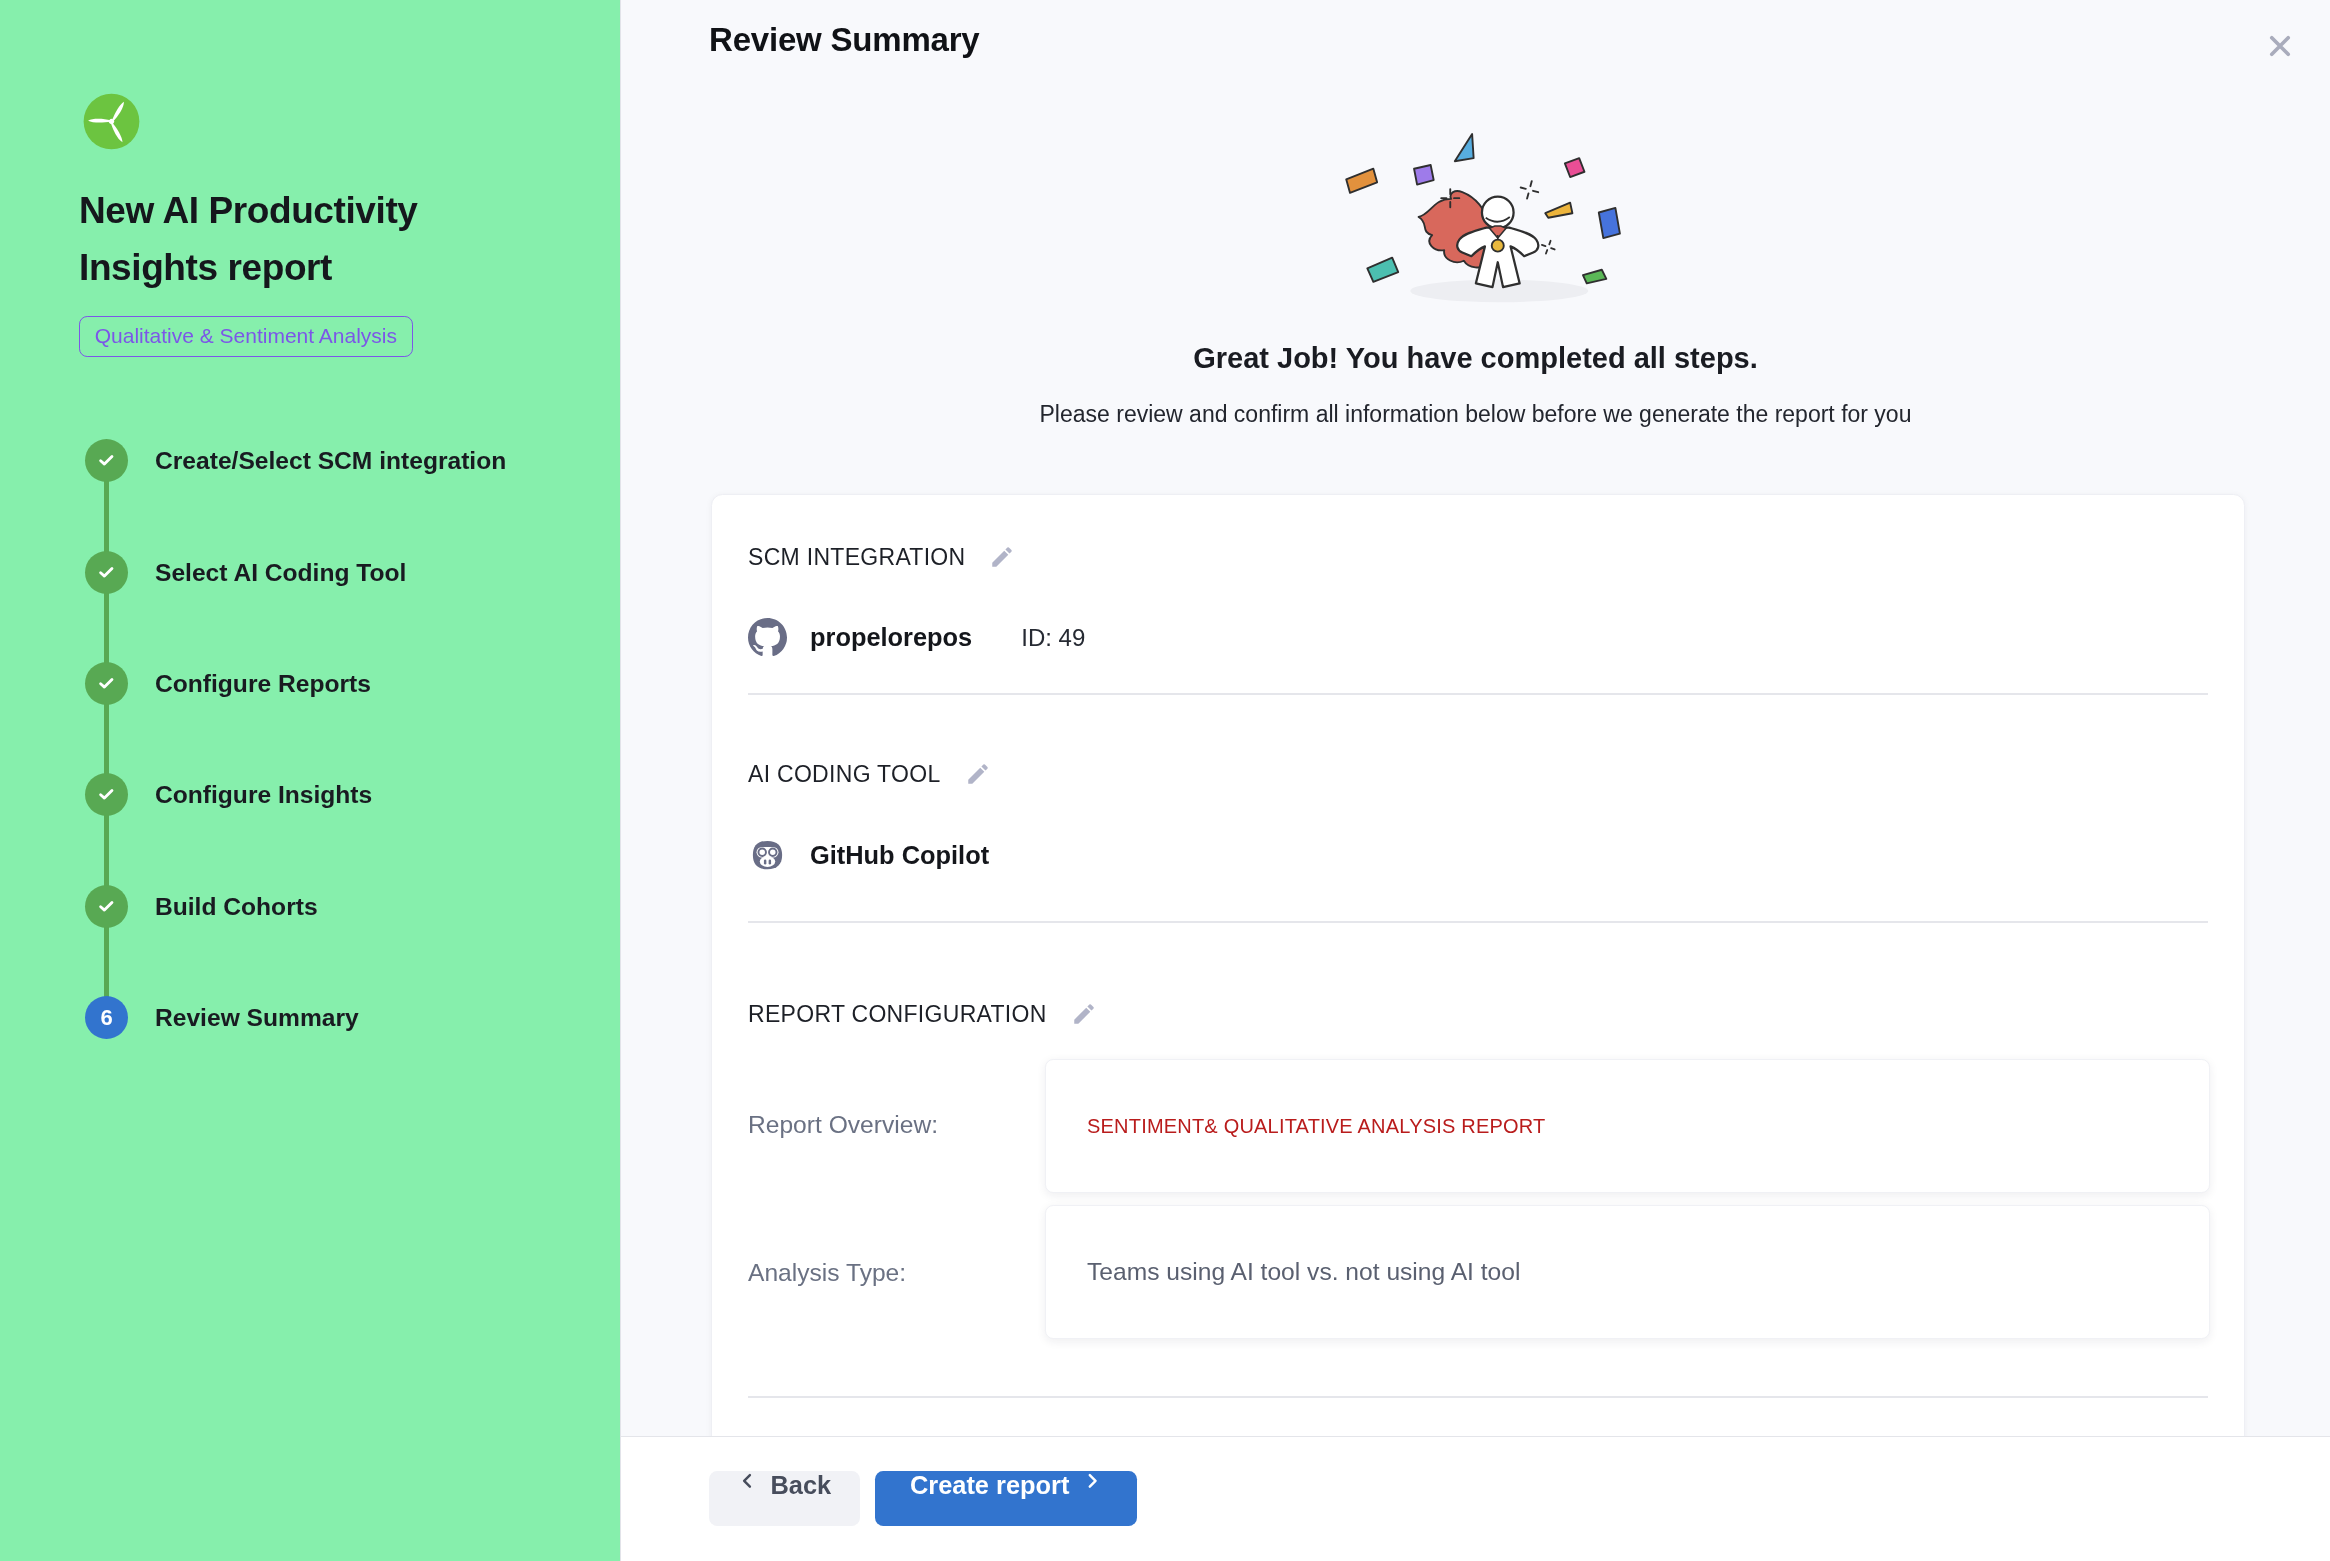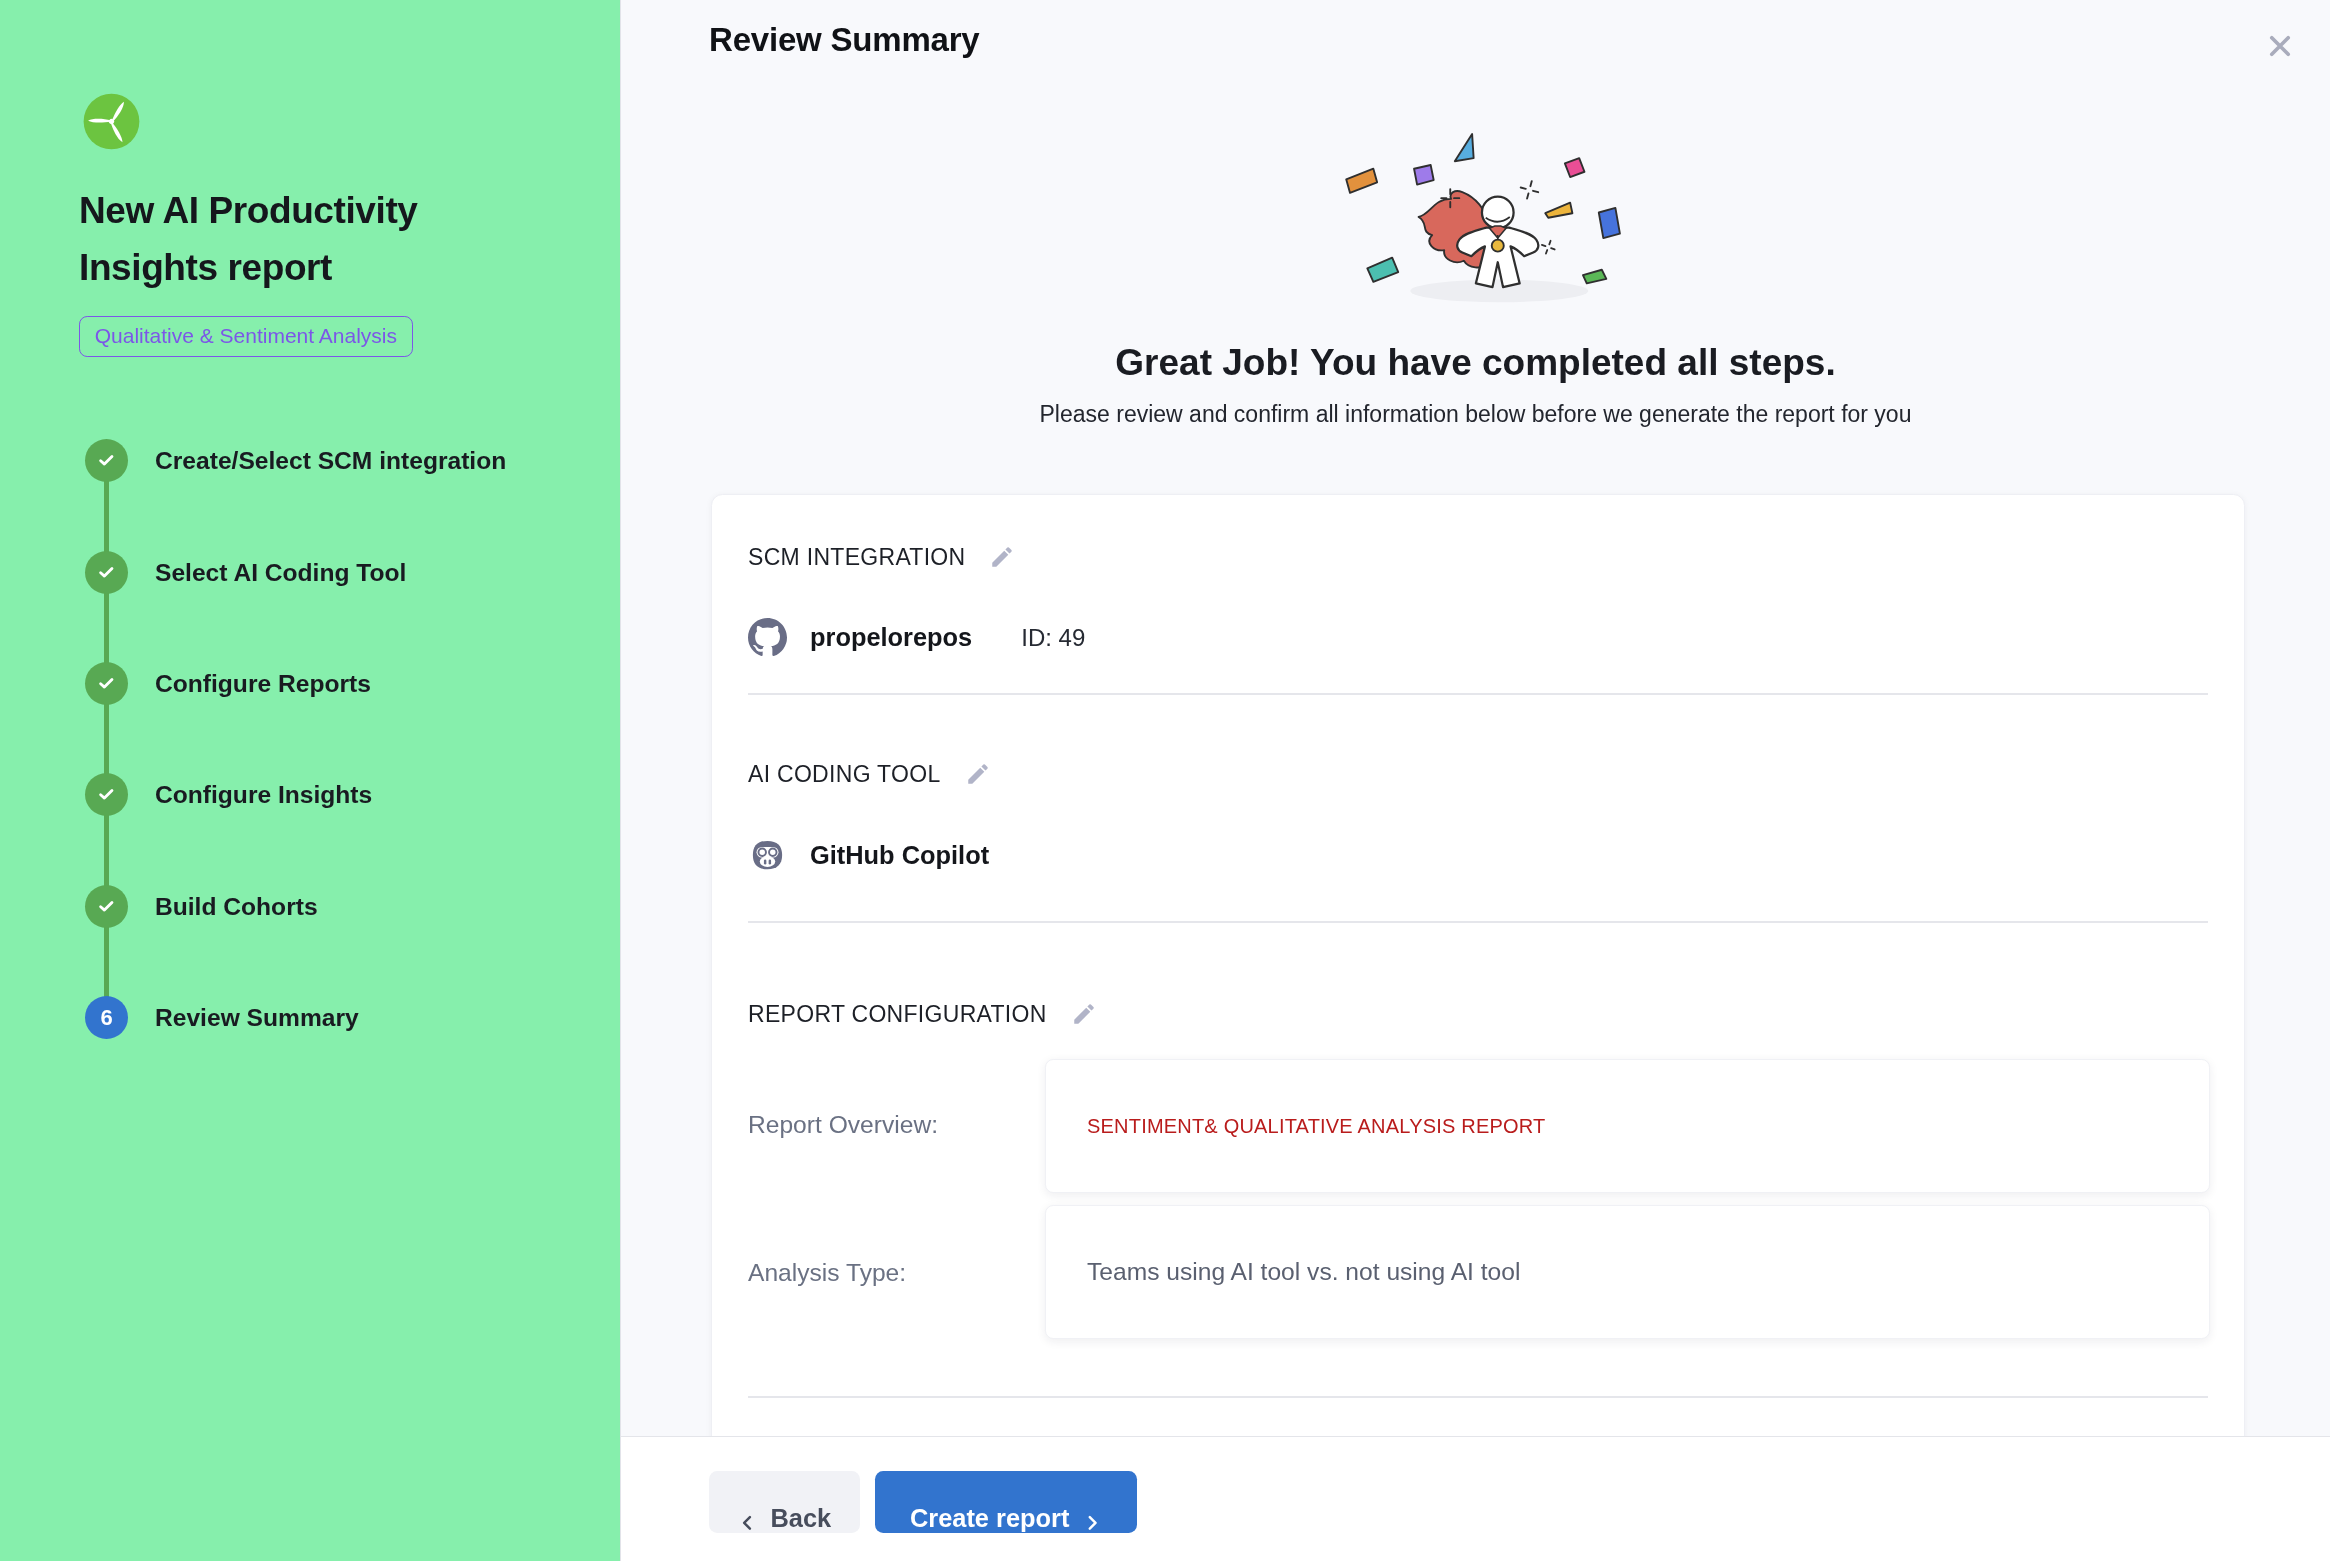--- a/index.html
+++ b/index.html
@@ -24,21 +24,21 @@
   .step-label { margin-left:27px; font-size:24.6px; font-weight:600; color:#191B21; white-space:nowrap; }
 
   
   .main { position:absolute; left:621px; top:0; width:1709px; height:1562px; background:#F8F9FC; }
   .panel-title { position:absolute; left:88px; top:21px; font-size:33px; font-weight:700; color:#101216; letter-spacing:-0.2px; }
   .close-btn { position:absolute; left:1639px; top:26px; width:39px; height:39px; cursor:pointer;
                display:flex; align-items:center; justify-content:center; }
 
   .hero { position:absolute; left:686px; top:120px; width:377px; height:197px; }
   .congrats-h { position:absolute; left:0; top:342px; width:1709px; text-align:center;
-                font-size:37px; font-weight:600; color:#1A1C22; }
+                font-size:29px; font-weight:600; color:#1A1C22; }
   .congrats-s { position:absolute; left:0; top:401px; width:1709px; text-align:center;
                 font-size:23px; color:#23262E; }
 
   .card { position:absolute; left:90px; top:494px; width:1534px; height:1032px;
           background:#fff; border:0.8px solid #EEEFF4; border-radius:11.5px;
           box-shadow:0 1.6px 6.6px rgba(25,28,50,0.05); z-index:1; }
   .sec-label-row { position:absolute; left:36px; display:flex; align-items:center; gap:23px; }
   .sec-label { font-size:23px; color:#1D2027; letter-spacing:0.3px; }
   .edit-btn { width:28px; height:28px; cursor:pointer; display:flex; align-items:center; justify-content:center; }
   .val-row { position:absolute; left:36px; display:flex; align-items:center; }
@@ -49,22 +49,22 @@
   .cfg-label { position:absolute; left:36px; font-size:24.6px; color:#6A7183; }
   .cfg-box { position:absolute; left:333px; width:1165px; height:134px; background:#fff;
              border:0.8px solid #F0F1F5; border-radius:8.2px;
              box-shadow:0 2.5px 9.8px rgba(30,32,60,0.07);
              display:flex; align-items:center; padding-left:41px; }
   .cfg-box.bold { font-size:20px; font-weight:400; color:#b91c1c; letter-spacing:0.2px; }
   .cfg-box.plain { font-size:24.6px; color:#5A6070; }
 
   .footer { position:absolute; left:0; top:1436px; width:1709px; height:126px;
             background:#fff; border-top:1.6px solid #E4E5EA; z-index:5; }
-  .btn { position:absolute; top:34px; height:62px; border:none; border-radius:8.2px;
-         display:flex; align-items:flex-end; justify-content:center; gap:13px;
+  .btn { position:absolute; top:34px; height:55px; border:none; border-radius:8.2px;
+         display:flex; align-items:flex-start; justify-content:center; gap:13px;
          font-family:"Liberation Sans", sans-serif; font-size:25.4px; font-weight:700; cursor:pointer; }
   .btn-back { left:88px; width:151px; background:#F1F2F6; color:#474D5C; }
   .btn-create { left:254px; width:262px; background:#3274CE; color:#fff; }
 </style>
 </head>
 <body>
 
 <div class="sidebar">
 
   <div class="logo">

